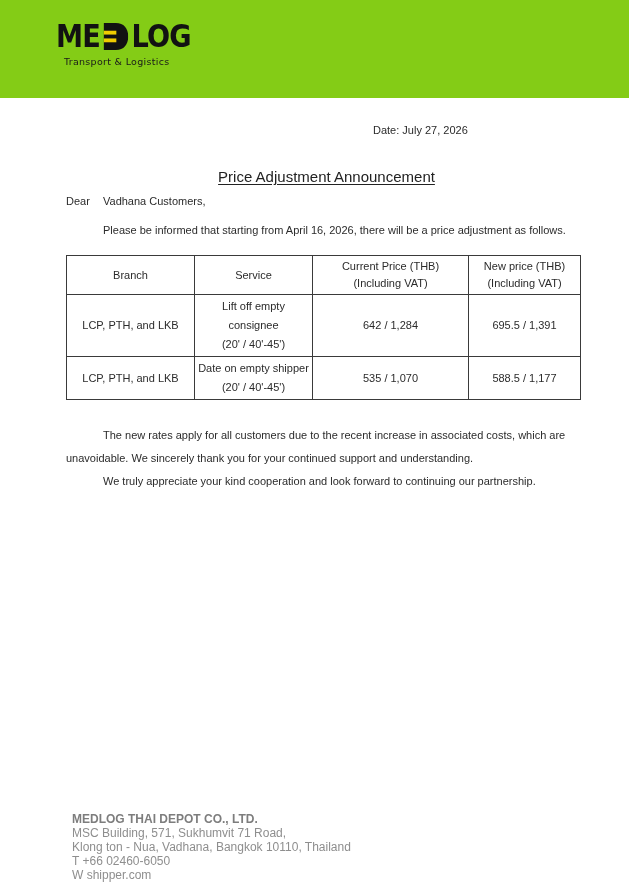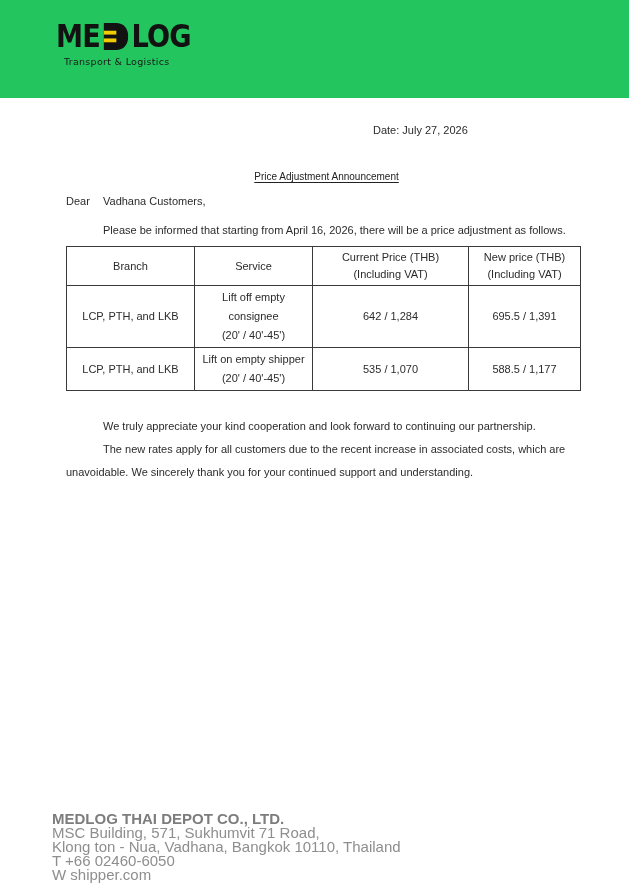--- a/index.html
+++ b/index.html
@@ -3,69 +3,69 @@
 <meta charset="utf-8">
 <style>
   * { margin:0; padding:0; box-sizing:border-box; }
   html,body { background:#ffffff; }
   body {
     width:629px; height:890px; position:relative; overflow:hidden;
     font-family:"Liberation Sans", sans-serif; color:#2b2b2b;
   }
 
   
-  .band { height:98px; background:#22c55e; }
+  .band { height:98px; background:#84cc16; }
   .logo { padding:21px 0 0 56px; }
   .logo-row {
     display:flex; align-items:center; gap:2px;
     font-family:"DejaVu Sans", sans-serif; font-weight:bold;
     font-size:32px; line-height:30px; letter-spacing:-1px; color:#121212;
     transform:scaleX(.85); transform-origin:left center;
   }
   .d-glyph { width:29px; height:27px; margin:0 2px; display:block; }
   .tagline {
     margin:5px 0 0 8px; font-size:9.5px; letter-spacing:.3px;
     color:#1a1a1a; font-family:"DejaVu Sans", sans-serif;
   }
 
   
   .content { padding:0 42px 0 66px; font-size:11px; }
   .date-line { margin:26px 0 0 307px; line-height:13px; }
   .doc-title {
     margin-top:33px; text-align:center; line-height:13px;
-    font-size:10px; font-weight:normal;
+    font-size:15px; font-weight:normal;
     text-decoration:underline; text-underline-offset:2px; color:#222;
   }
   .salutation { margin-top:12px; line-height:13px; display:flex;align-items:center; }
   .dear { display:inline-block; width:37px; }
   .intro { margin-top:16px; line-height:13px; text-indent:37px; white-space:nowrap; }
 
   
-  table.price-table { margin-top:9px; border-collapse:collapse; width:514px; table-layout:fixed; }
+  table.price-table { margin-top:18px; border-collapse:collapse; width:514px; table-layout:fixed; }
   .price-table col.c0 { width:128px; }
   .price-table col.c1 { width:118px; }
   .price-table col.c2 { width:156px; }
   .price-table col.c3 { width:112px; }
   .price-table th, .price-table td {
     border:1px solid #3a3a3a; text-align:center; vertical-align:middle;
     font-size:11px; font-weight:normal; color:#2b2b2b; padding:2px;
   }
   .price-table thead th { height:38px; line-height:17px; }
   .price-table tbody td { height:42px; line-height:19px; }
   .th-line, .td-line { display:block; }
 
   
   .closing { margin-top:24px; line-height:23px; }
   .closing p { margin:0; }
   .closing p.indent { text-indent:37px; }
 
   
   .footer {
-    position:absolute; left:52px; top:812px;
-    font-size:15px; line-height:14px; color:#8e8e8e;
+    position:absolute; left:72px; top:812px;
+    font-size:12px; line-height:14px; color:#8e8e8e;
   }
   .footer .company { font-weight:bold; color:#7d7d7d; }
 </style>
 </head>
 <body>
 
 <div class="band">
   <div class="logo">
     <div class="logo-row">
       <span>ME</span>
@@ -124,32 +124,32 @@
         <td>
           <span class="td-line">Lift off empty consignee</span>
           <span class="td-line">(20' / 40'-45')</span>
         </td>
         <td>642 / 1,284</td>
         <td>695.5 / 1,391</td>
       </tr>
       <tr>
         <td>LCP, PTH, and LKB</td>
         <td>
-          <span class="td-line">Lift on empty shipper</span>
+          <span class="td-line">Date on empty shipper</span>
           <span class="td-line">(20' / 40'-45')</span>
         </td>
         <td>535 / 1,070</td>
         <td>588.5 / 1,177</td>
       </tr>
     </tbody>
   </table>
 
   <div class="closing">
+    <p class="indent">The new rates apply for all customers due to the recent increase in associated costs, which are unavoidable. We sincerely thank you for your continued support and understanding.</p>
     <p class="indent">We truly appreciate your kind cooperation and look forward to continuing our partnership.</p>
-    <p class="indent">The new rates apply for all customers due to the recent increase in associated costs, which are unavoidable. We sincerely thank you for your continued support and understanding.</p>
   </div>
 
 </div>
 
 <div class="footer">
   <div class="company">MEDLOG THAI DEPOT CO., LTD.</div>
   <div>MSC Building, 571, Sukhumvit 71 Road,</div>
   <div>Klong ton - Nua, Vadhana, Bangkok 10110, Thailand</div>
   <div>T +66 02460-6050</div>
   <div>W shipper.com</div>

